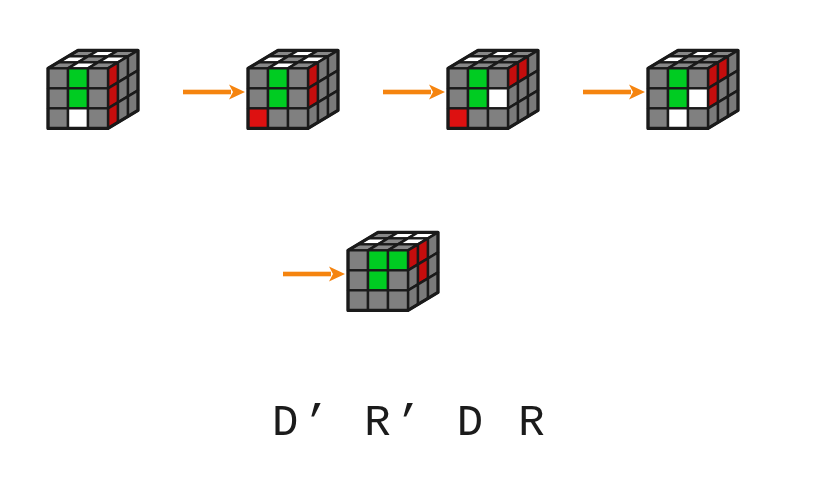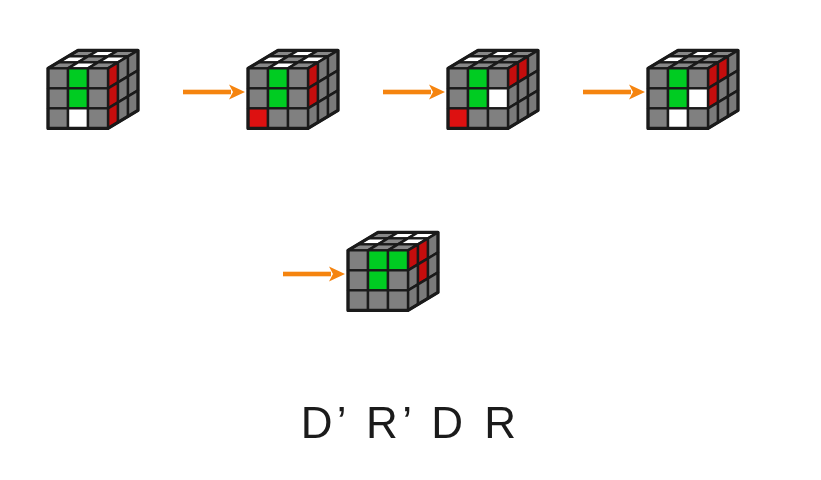--- a/index.html
+++ b/index.html
@@ -25,21 +25,21 @@
   }
   .arrow-slot {
     position: absolute;
   }
   .algorithm-text {
     position: absolute;
     left: 0;
     width: 821px;
     text-align: center;
     color: #1b1b1b;
-    font-family: Liberation Sans, sans-serif;
+    font-family: Liberation Mono, monospace;
     font-weight: 400;
     letter-spacing: 0.10em;
     white-space: pre;
     user-select: none;
   }
   svg { display: block; overflow: visible; }
 </style>
 </head>
 <body style="background: rgb(255, 255, 255); width: 821px; height: 480px;">
 

